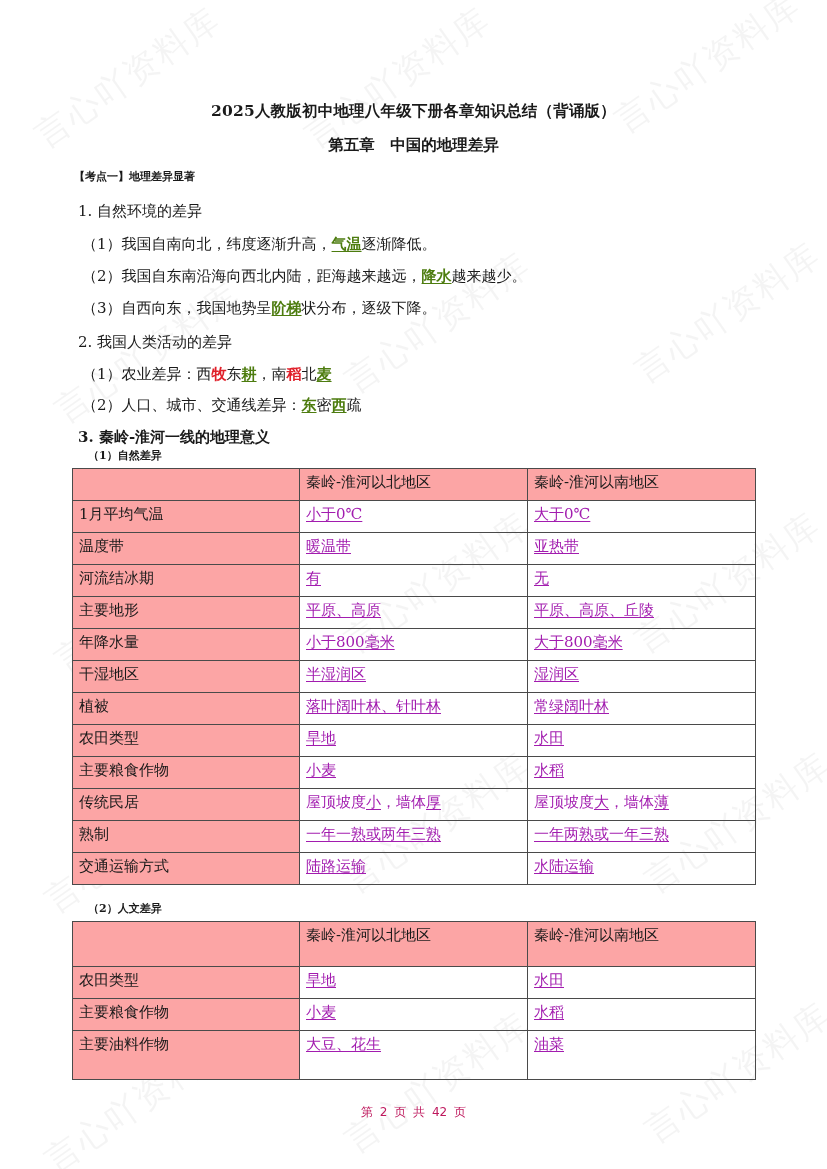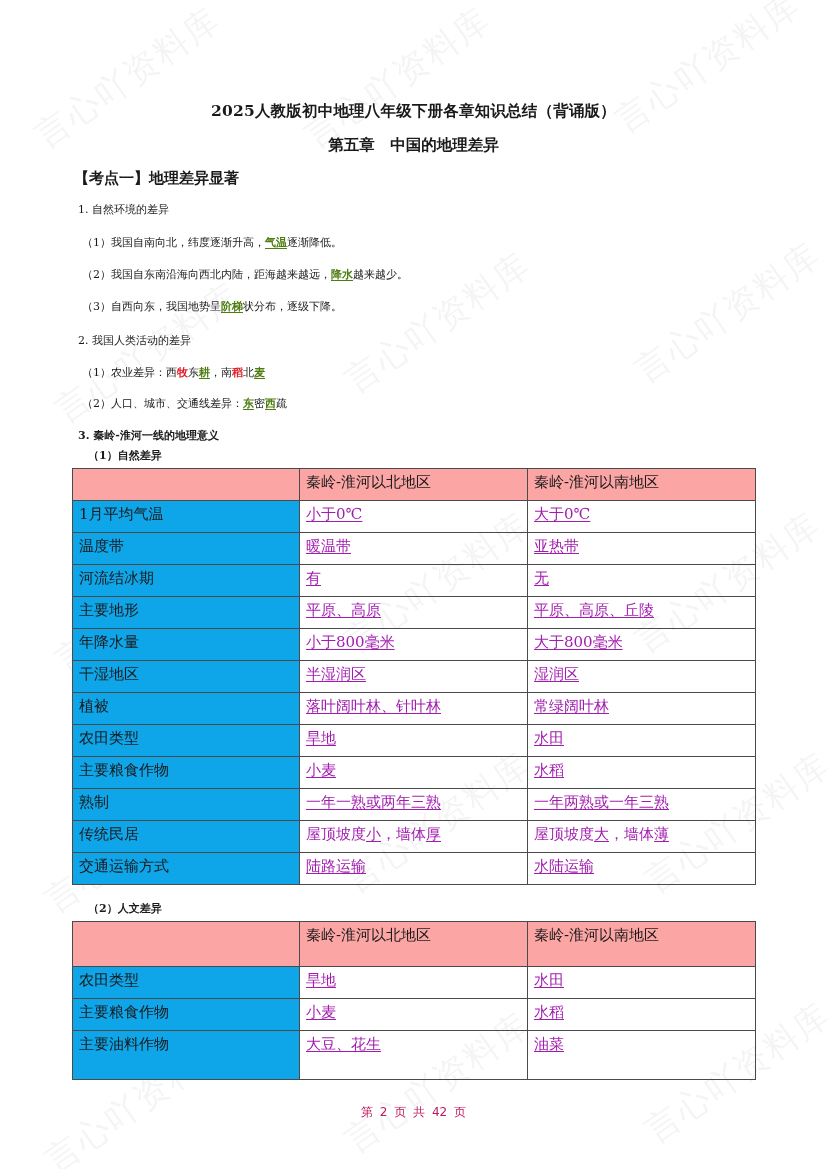--- a/index.html
+++ b/index.html
@@ -14,35 +14,35 @@
   }
   .page { position: absolute; inset: 0; z-index: 1; }
   .title {
     position: absolute; left: 0; width: 827px; top: 101px; text-align: center;
     font-size: 15.5px; font-weight: bold; letter-spacing: 0.2px;
   }
   .chapter {
     position: absolute; left: 0; width: 827px; top: 135px; text-align: center;
     font-size: 15.5px; font-weight: bold;
   }
-  .kaodian { position: absolute; left: 74px; top: 169px; font-size: 15px; font-weight: bold; }
-  .line { position: absolute; left: 78px; font-size: 11px; white-space: nowrap; }
+  .kaodian { position: absolute; left: 74px; top: 169px; font-size: 11px; font-weight: bold; }
+  .line { position: absolute; left: 78px; font-size: 15px; white-space: nowrap; }
   .sub { left: 82px; }
   .bold { font-weight: bold; }
   .red { color: #4d7c0f; font-weight: bold; text-decoration: underline; text-underline-offset: 2px; }
   .redn { color: #e0202a; font-weight: bold; }
   table.grid {
     position: absolute; left: 72px; border-collapse: collapse; table-layout: fixed; width: 683px;
   }
   table.grid td {
     border: 1px solid #4a4a4a; height: 32px; padding: 0 6px; vertical-align: top;
     font-size: 15px; line-height: 22px; padding-top: 2px; box-sizing: border-box;
   }
   table.grid tr.head td { background: #fca5a5; }
-  table.grid td.rowhead { background: #0ea5e9; }
+  table.grid td.rowhead { background: #fca5a5; }
   table.grid td.ans { color: #a21caf; }
   .ul { text-decoration: underline; text-underline-offset: 2px; }
   .sec-head { position: absolute; left: 88px; font-size: 11px; font-weight: bold; }
   .footer {
     position: absolute; left: 0; width: 827px; top: 1104px; text-align: center;
     font-family: "DejaVu Sans", sans-serif; font-size: 12px; color: #be185d; word-spacing: 3px;
   }
 </style>
 </head>
 <body>
@@ -143,28 +143,28 @@
       <td class="rowhead">农田类型</td>
       <td class="ans"><span class="ul">旱地</span></td>
       <td class="ans"><span class="ul">水田</span></td>
     </tr>
     <tr>
       <td class="rowhead">主要粮食作物</td>
       <td class="ans"><span class="ul">小麦</span></td>
       <td class="ans"><span class="ul">水稻</span></td>
     </tr>
     <tr>
+      <td class="rowhead">传统民居</td>
+      <td class="ans"><span>屋顶坡度</span><span class="ul">小</span><span>，墙体</span><span class="ul">厚</span></td>
+      <td class="ans"><span>屋顶坡度</span><span class="ul">大</span><span>，墙体</span><span class="ul">薄</span></td>
+    </tr>
+    <tr>
       <td class="rowhead">熟制</td>
       <td class="ans"><span class="ul">一年一熟或两年三熟</span></td>
       <td class="ans"><span class="ul">一年两熟或一年三熟</span></td>
-    </tr>
-    <tr>
-      <td class="rowhead">传统民居</td>
-      <td class="ans"><span>屋顶坡度</span><span class="ul">小</span><span>，墙体</span><span class="ul">厚</span></td>
-      <td class="ans"><span>屋顶坡度</span><span class="ul">大</span><span>，墙体</span><span class="ul">薄</span></td>
     </tr>
     <tr>
       <td class="rowhead" style="height:22px">交通运输方式</td>
       <td class="ans"><span class="ul">陆路运输</span></td>
       <td class="ans"><span class="ul">水陆运输</span></td>
     </tr>
   </tbody>
     </table>
 
   <div class="sec-head" style="top:901px;">（2）人文差异</div>

